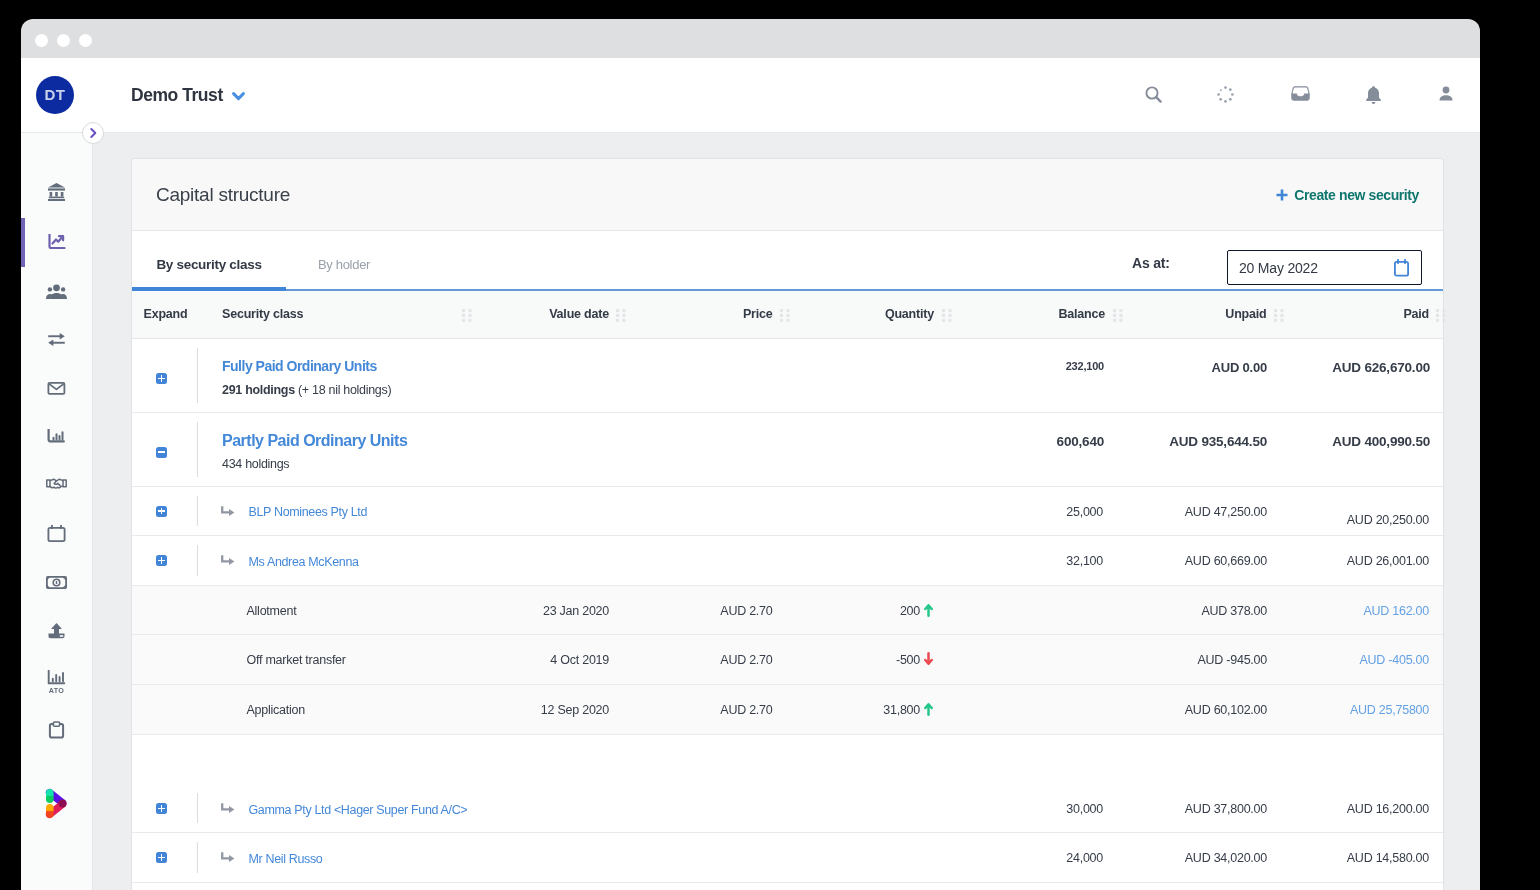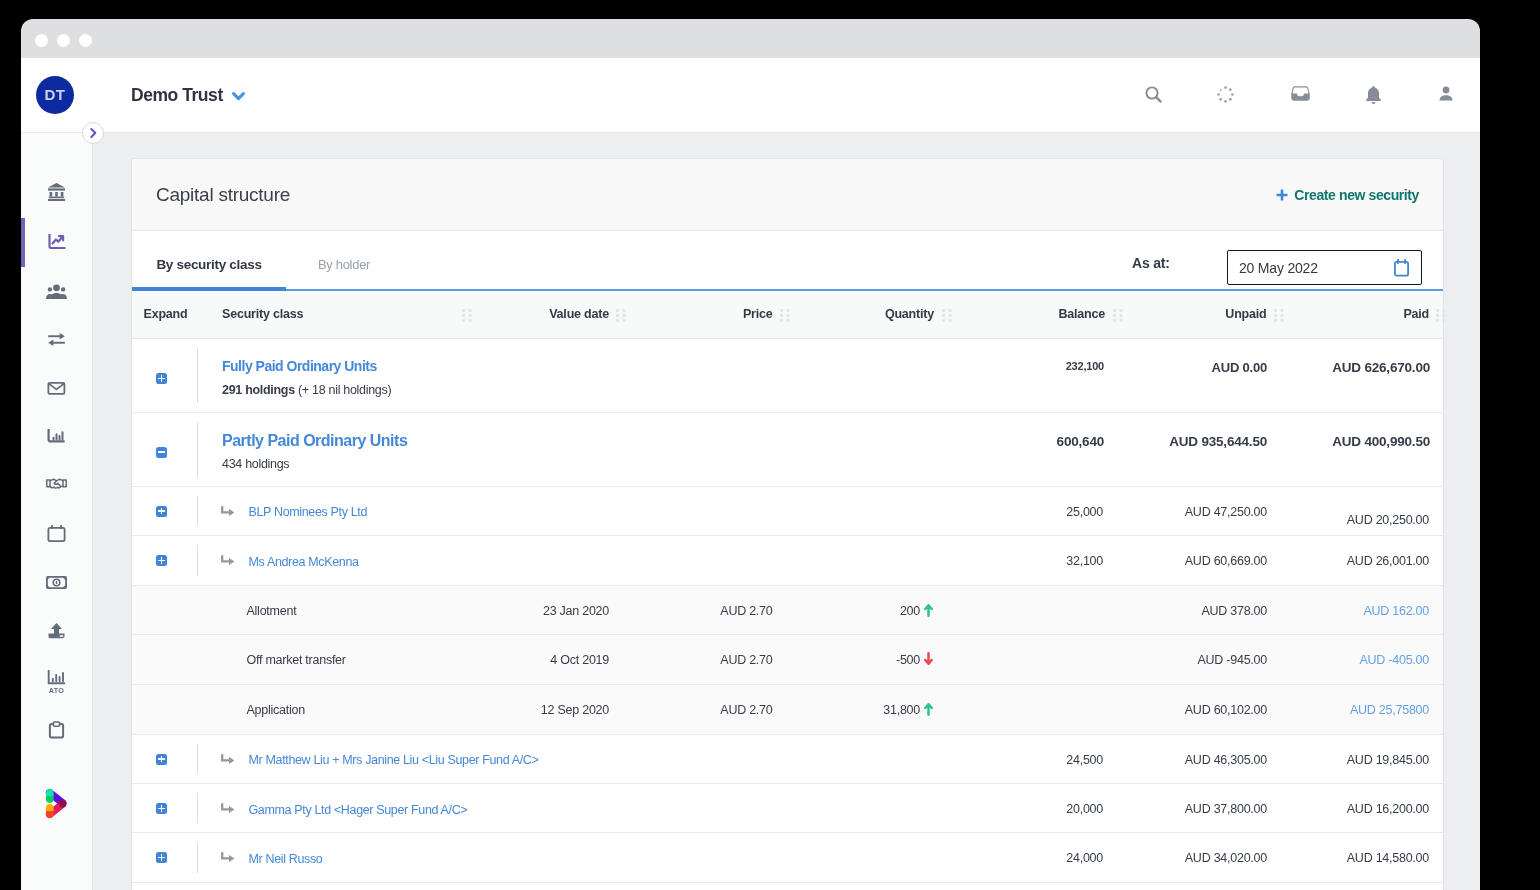--- a/index.html
+++ b/index.html
@@ -381,39 +381,28 @@
       <span class="cell" style="left:114.5px;top:18px">Application</span>
       <span class="cell" style="right:834px;top:18px">12 Sep 2020</span>
       <span class="cell" style="right:670.5px;top:18px">AUD 2.70</span>
       <span class="cell" style="right:523px;top:18px">31,800</span>
       <svg class="qa" style="right:510px;top:17px" width="9" height="14" viewBox="0 0 9 14">
         <path d="M4.5 12.7 L4.5 3.2 M1.3 6 L4.5 2.2 L7.7 6" fill="none" stroke="#26c78b" stroke-width="2.5" stroke-linecap="round" stroke-linejoin="round"></path>
       </svg>
       <span class="cell" style="right:176px;top:18px">AUD 60,102.00</span>
       <span class="cell paidlink" style="right:14px;top:18px">AUD 25,75800</span>
     </div>
-    <div class="row" style="top:575.5px;height:49.5px">
+    <div class="row" style="top:625px;height:49px">
       <span class="pm plus" style="left:24px;top:19px"></span>
       <div class="vsep"></div>
       <svg class="larr" style="top:19px">
         <use href="#ld"></use>
       </svg>
-      <span class="cell rowlink" style="left:116.5px;top:18.5px;font-size:12.5px;letter-spacing:-0.35px">Mr Matthew Liu + Mrs Janine Liu &lt;Liu Super Fund A/C&gt;</span>
-      <span class="cell" style="right:340px;top:18px">24,500</span>
-      <span class="cell" style="right:176px;top:18px">AUD 46,305.00</span>
-      <span class="cell" style="right:14px;top:18px">AUD 19,845.00</span>
-    </div>
-    <div class="row" style="top:625px;height:49px">
-      <span class="pm plus" style="left:24px;top:19px"></span>
-      <div class="vsep"></div>
-      <svg class="larr" style="top:19px">
-        <use href="#ld"></use>
-      </svg>
       <span class="cell rowlink" style="left:116.5px;top:18.5px;font-size:12.5px;letter-spacing:-0.35px">Gamma Pty Ltd &lt;Hager Super Fund A/C&gt;</span>
-      <span class="cell" style="right:340px;top:18px">20,000</span>
+      <span class="cell" style="right:340px;top:18px">30,000</span>
       <span class="cell" style="right:176px;top:18px">AUD 37,800.00</span>
       <span class="cell" style="right:14px;top:18px">AUD 16,200.00</span>
     </div>
     <div class="row" style="top:674px;height:50px">
       <span class="pm plus" style="left:24px;top:19px"></span>
       <div class="vsep"></div>
       <svg class="larr" style="top:19px">
         <use href="#ld"></use>
       </svg>
       <span class="cell rowlink" style="left:116.5px;top:18.5px;font-size:12.5px;letter-spacing:-0.35px">Mr Neil Russo</span>

